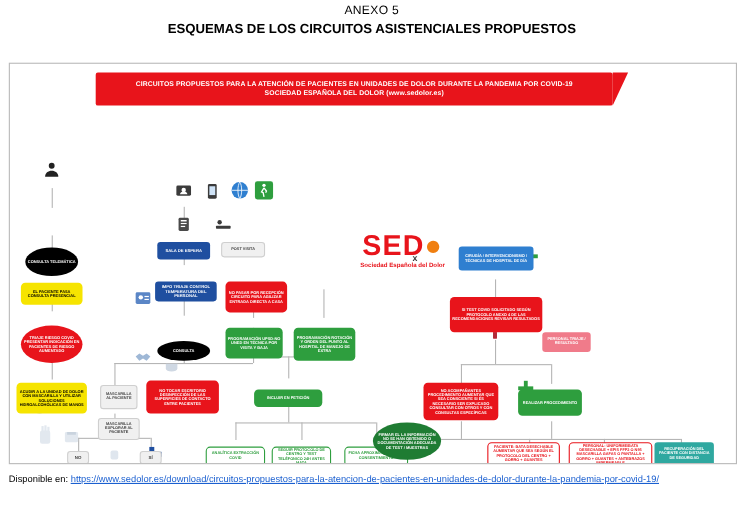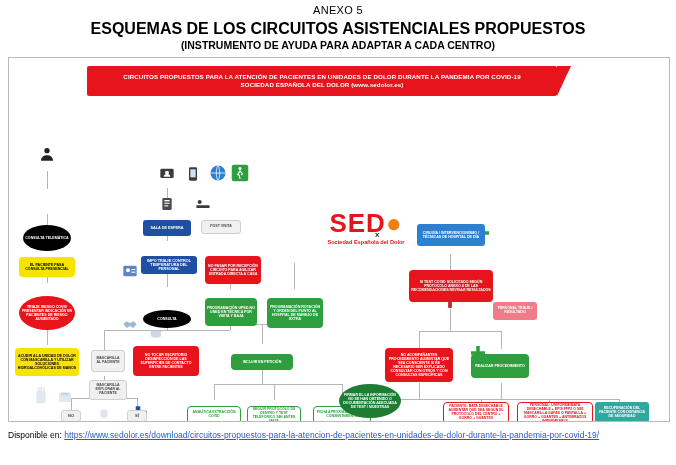--- a/index.html
+++ b/index.html
@@ -3,21 +3,21 @@
 <meta charset="utf-8">
 <style>
   html,body{margin:0;padding:0;}
   body{
     width:676px;height:465px;background:#ffffff;
     font-family:"Liberation Sans", sans-serif;
     color:#000;overflow:hidden;position:relative;
   }
   .header{text-align:center;padding-top:4px;}
   .header .t1{font-size:11px;font-weight:normal;letter-spacing:.3px;}
-  .header .t2{font-size:16px;font-weight:bold;margin-top:3px;line-height:1.25;}
+  .header .t2{font-size:12px;font-weight:bold;margin-top:3px;line-height:1.25;}
   .header .t3{font-size:10.5px;font-weight:bold;line-height:1.25;}
   .frame{
     position:absolute;left:8px;top:57px;width:660px;height:363px;
     border:1px solid #b9b9b9;background:#fff;overflow:hidden;
   }
   .redbanner{
     position:absolute;left:78px;top:8px;width:470px;height:30px;
     background:#e8141b;color:#fff;border-radius:2px;
     display:flex;flex-direction:column;align-items:center;justify-content:center;
     text-align:center;line-height:1.25;
@@ -72,21 +72,20 @@
   }
   .footer .lead{color:#000;}
   .footer a{color:#1a5fd0;text-decoration:underline;word-break:break-all;}
 </style>
 </head>
 <body>
 
 <div class="header">
   <div class="t1">ANEXO 5</div>
   <div class="t2">ESQUEMAS DE LOS CIRCUITOS ASISTENCIALES PROPUESTOS</div>
-  <div class="t3">(INSTRUMENTO DE AYUDA PARA ADAPTAR A CADA CENTRO)</div>
 </div>
 
 <div class="frame">
 
   <div class="banner-tail"></div>
   <div class="redbanner">
     <div class="l1">CIRCUITOS PROPUESTOS PARA LA ATENCIÓN DE PACIENTES EN UNIDADES DE DOLOR DURANTE LA PANDEMIA POR COVID-19</div>
     <div class="l2">SOCIEDAD ESPAÑOLA DEL DOLOR (www.sedolor.es)</div>
   </div>
 

